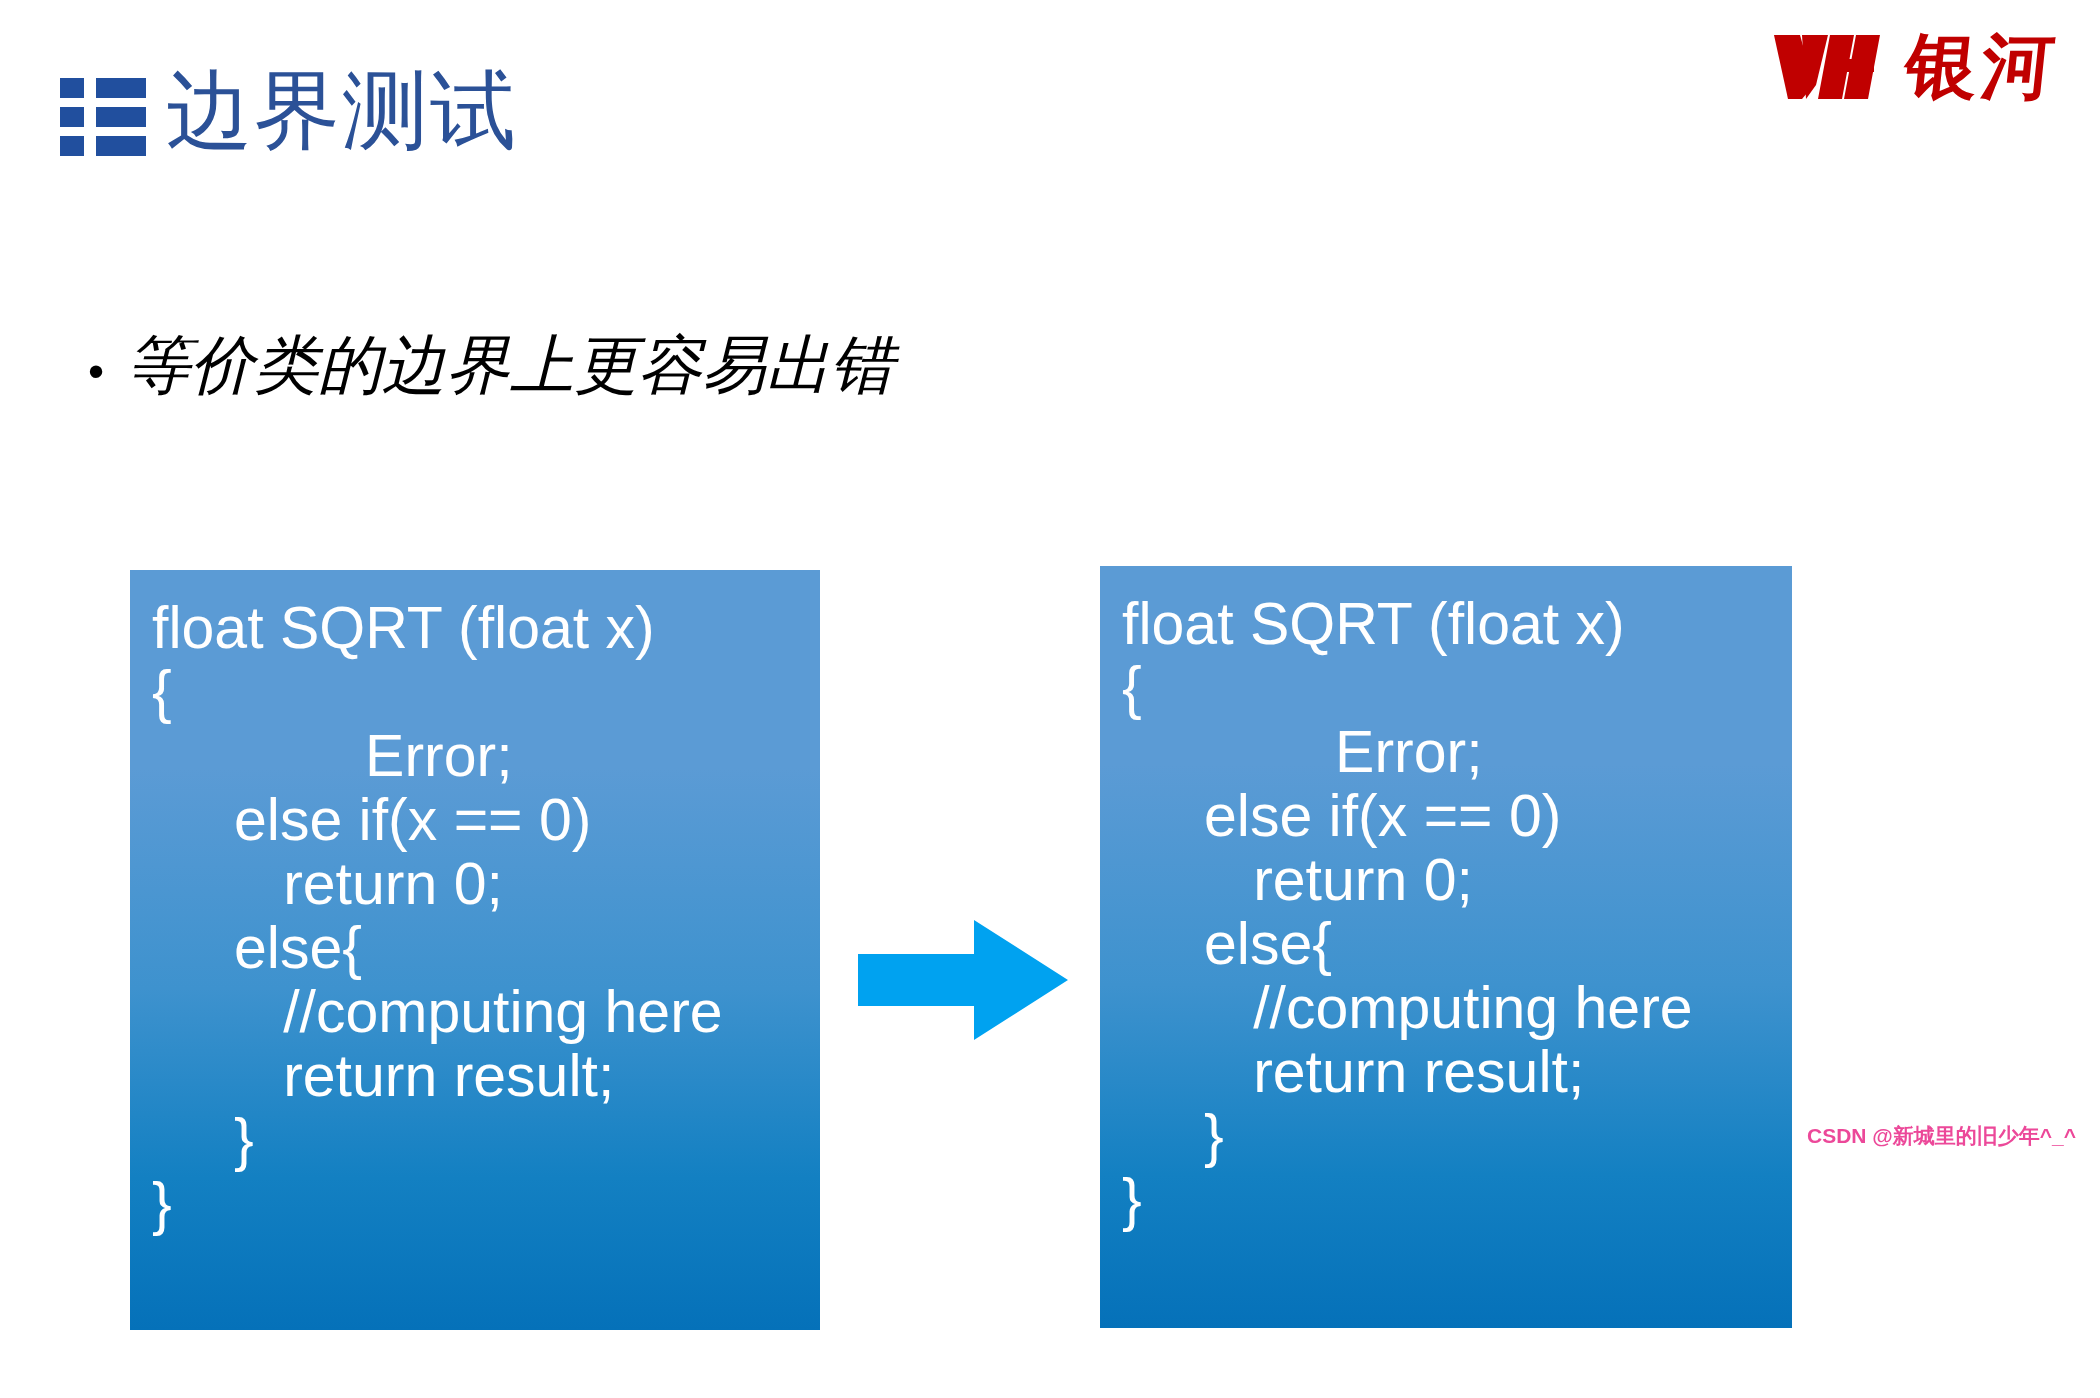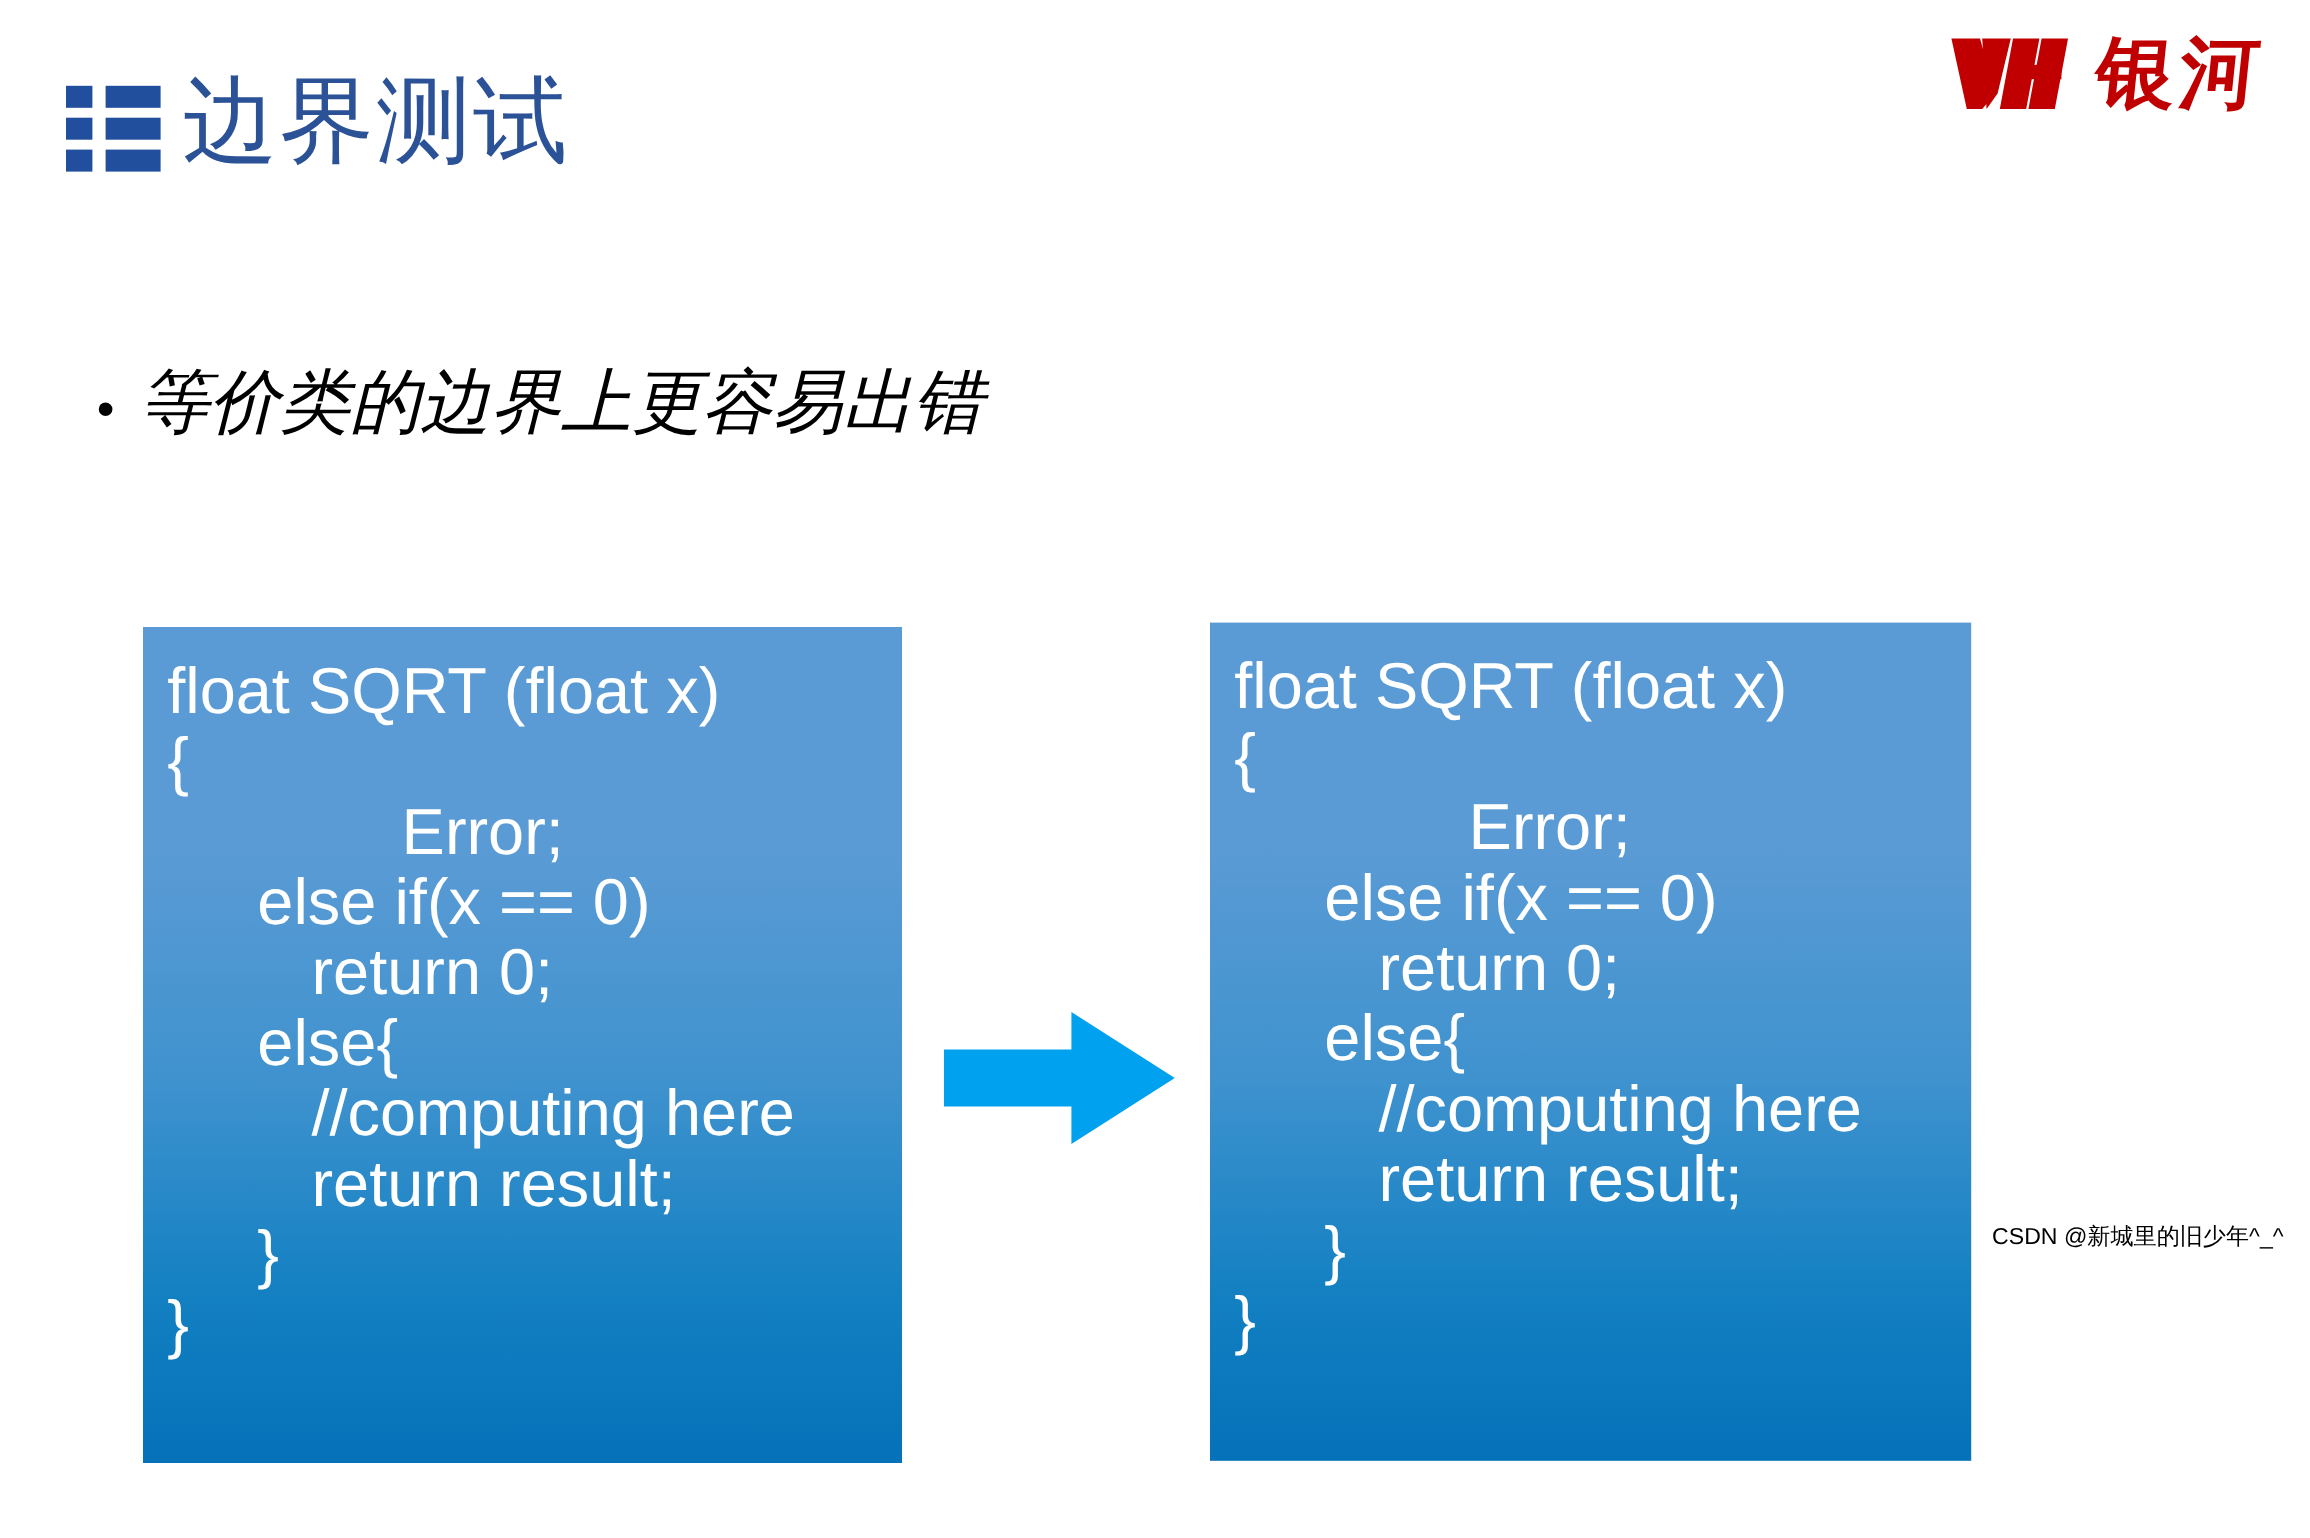--- a/index.html
+++ b/index.html
@@ -147,25 +147,26 @@
     left: 858px;
     top: 920px;
     width: 210px;
     height: 120px;
   }
 
   
   .watermark {
     position: absolute;
     right: 24px;
-    bottom: 20px;
+    bottom: 8px;
     font-size: 21px;
-    color: #000000;
+    color: #ec4899;
     font-family: "Liberation Sans", "DejaVu Sans", sans-serif;
     white-space: nowrap;
+    font-weight: bold;
   }
 </style>
 </head>
 <body>
 
 <div class="slide">
 
   <div class="title-row">
     <div class="list-icon">
       <div class="row">

